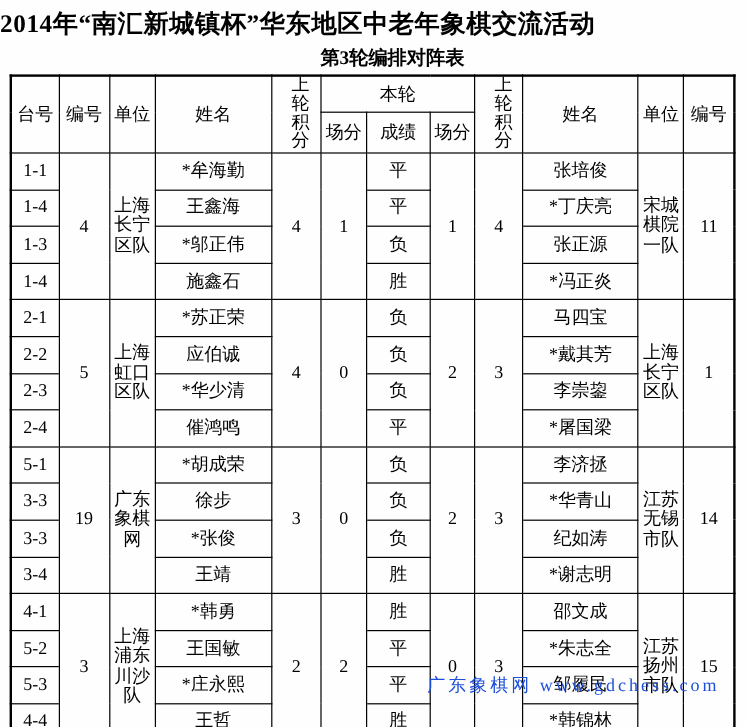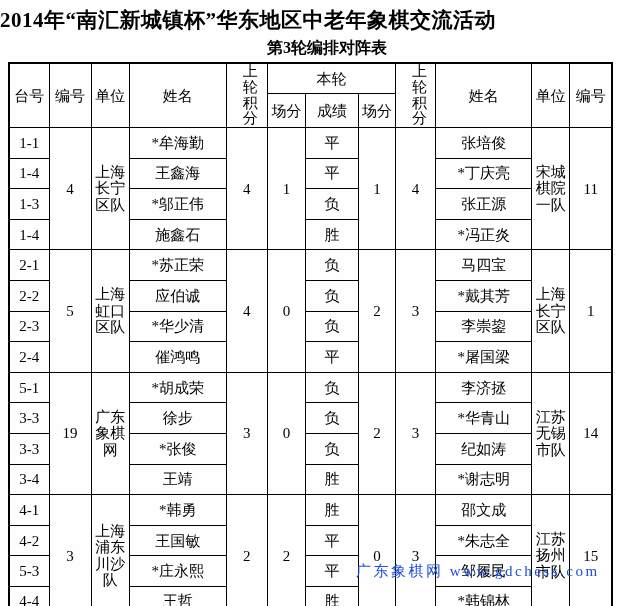--- a/index.html
+++ b/index.html
@@ -186,21 +186,21 @@
     <td rowspan="4">2</td>
     <td rowspan="4">2</td>
     <td>胜</td>
     <td rowspan="4">0</td>
     <td rowspan="4">3</td>
     <td>邵文成</td>
     <td rowspan="4" class="unitcell">江苏扬州市队</td>
     <td rowspan="4">15</td>
   </tr>
   <tr class="data">
-    <td>4-2</td>
+    <td>5-2</td>
     <td>王国敏</td>
     <td>平</td>
     <td>*朱志全</td>
   </tr>
   <tr class="data">
     <td>5-3</td>
     <td>*庄永熙</td>
     <td>平</td>
     <td>邹履民</td>
   </tr>

